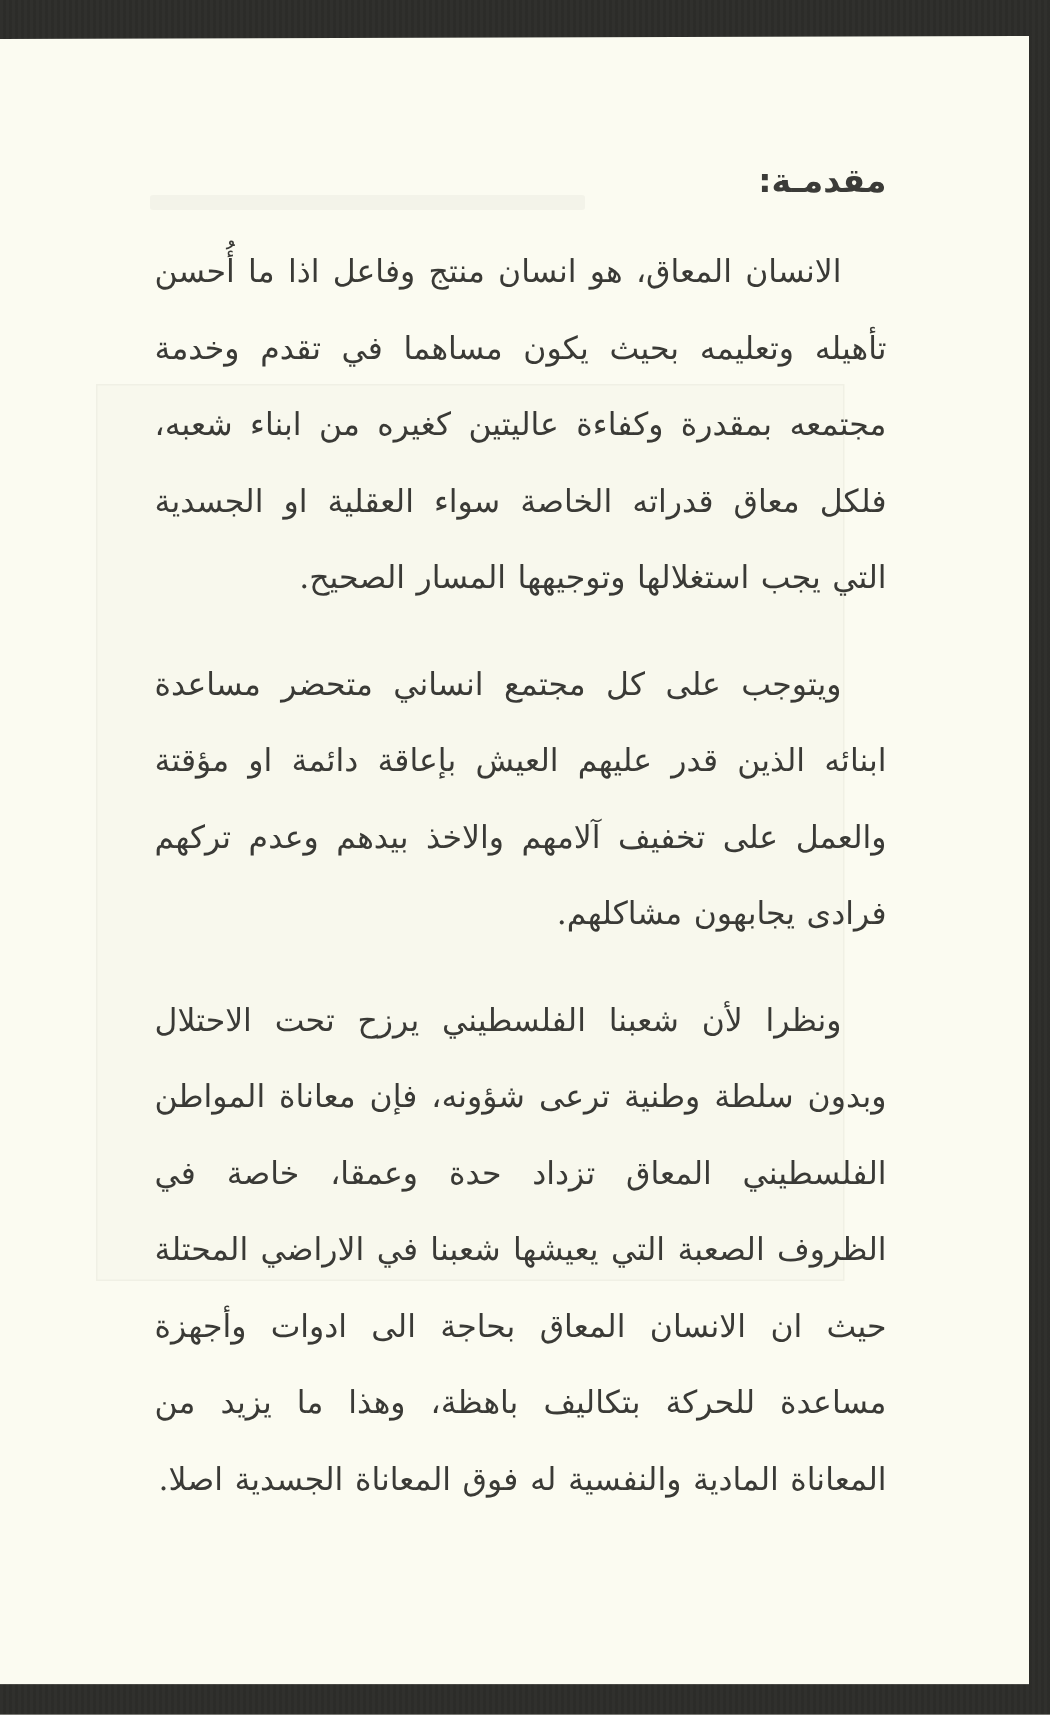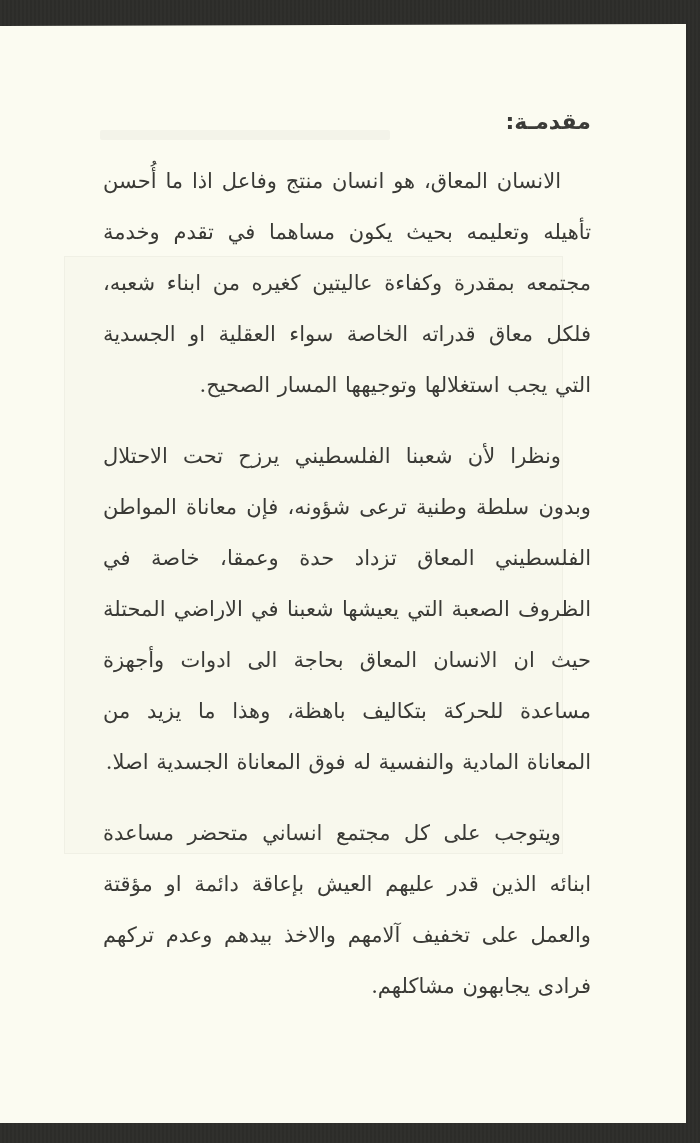--- a/index.html
+++ b/index.html
@@ -97,15 +97,15 @@
 
 <div class="page">
   <div class="bleed-box"></div>
   <div class="bleed-line"></div>
   <div class="page-tick"></div>
 </div>
 
 <div class="content">
   <h1 class="title">مقدمـة:</h1>
   <p class="para p1">الانسان المعاق، هو انسان منتج وفاعل اذا ما أُحسن تأهيله وتعليمه بحيث يكون مساهما في تقدم وخدمة مجتمعه بمقدرة وكفاءة عاليتين كغيره من ابناء شعبه، فلكل معاق قدراته الخاصة سواء العقلية او الجسدية التي يجب استغلالها وتوجيهها المسار الصحيح.</p>
+  <p class="para p2">ويتوجب على كل مجتمع انساني متحضر مساعدة ابنائه الذين قدر عليهم العيش بإعاقة دائمة او مؤقتة والعمل على تخفيف آلامهم والاخذ بيدهم وعدم تركهم فرادى يجابهون مشاكلهم.</p>
   <p class="para p3">ونظرا لأن شعبنا الفلسطيني يرزح تحت الاحتلال وبدون سلطة وطنية ترعى شؤونه، فإن معاناة المواطن الفلسطيني المعاق تزداد حدة وعمقا، خاصة في الظروف الصعبة التي يعيشها شعبنا في الاراضي المحتلة حيث ان الانسان المعاق بحاجة الى ادوات وأجهزة مساعدة للحركة بتكاليف باهظة، وهذا ما يزيد من المعاناة المادية والنفسية له فوق المعاناة الجسدية اصلا.</p>
-  <p class="para p2">ويتوجب على كل مجتمع انساني متحضر مساعدة ابنائه الذين قدر عليهم العيش بإعاقة دائمة او مؤقتة والعمل على تخفيف آلامهم والاخذ بيدهم وعدم تركهم فرادى يجابهون مشاكلهم.</p>
 </div>
 
 </body></html>

